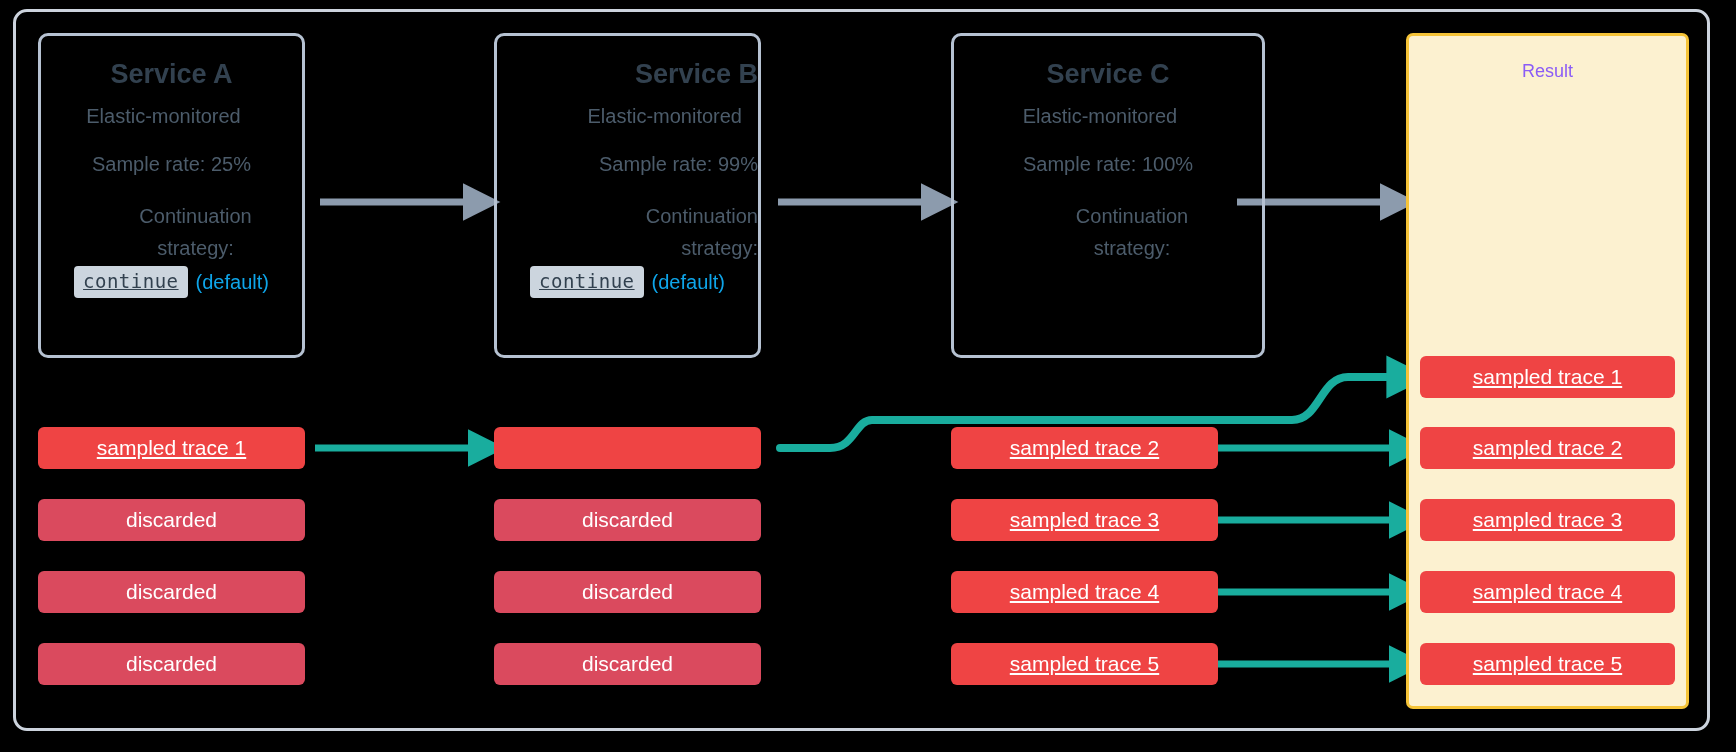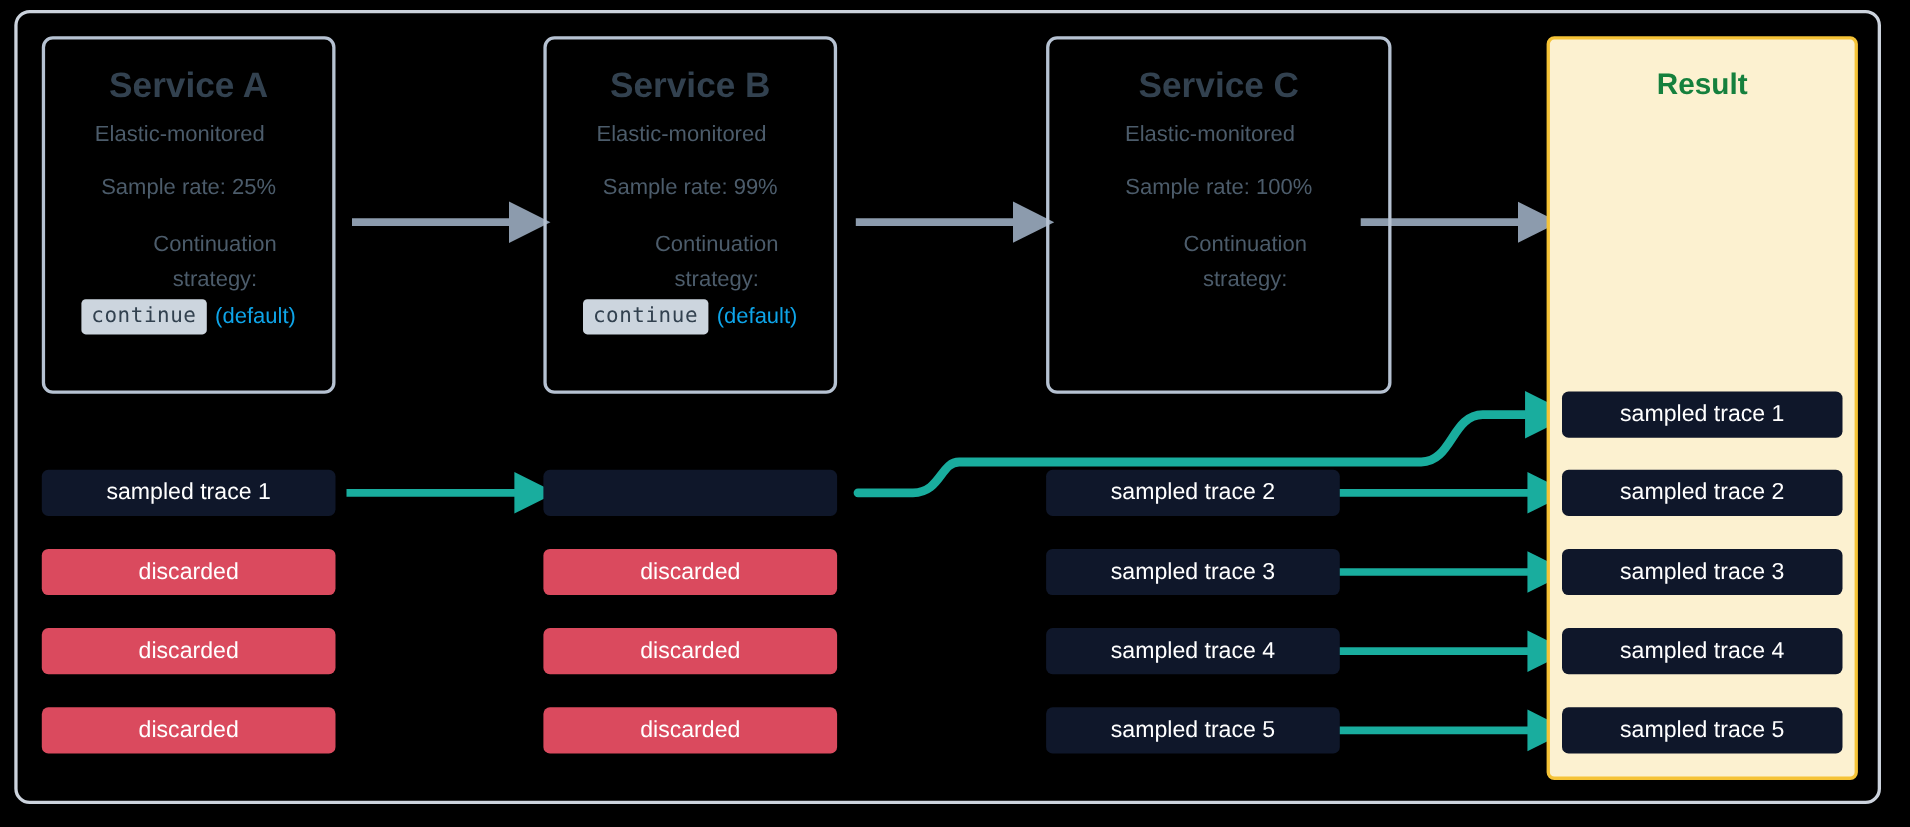--- a/index.html
+++ b/index.html
@@ -38,21 +38,21 @@
   .service-box {
     position: absolute;
     box-sizing: border-box;
     border: 3px solid #b6c2d2;
     border-radius: 10px;
     background: transparent;
     text-align: center;
     padding-top: 22px;
   }
   .service-title {
-    font-size: 32px;
+    font-size: 27px;
     font-weight: bold;
     color: #32414f;
     line-height: 1.2;
     margin: 0 0 14px 0;
   }
   .service-sub {
     font-size: 20px;
     color: #4c5c6b;
     margin: 0 16px 24px 0;
     line-height: 1.2;
@@ -79,56 +79,57 @@
   }
   .code-chip {
     display: inline-block;
     background: #ccd5de;
     color: #32414f;
     font-family: "DejaVu Sans Mono", "Liberation Mono", monospace;
     font-size: 19px;
     padding: 4px 9px 5px 9px;
     border-radius: 4px;
     letter-spacing: 0.5px;
+    text-decoration: underline;
   }
   .default-note {
     font-size: 20px;
     color: #0ea5e9;
   }
 
   
   .result-box {
     position: absolute;
     box-sizing: border-box;
     border: 3px solid #f5c337;
     border-radius: 7px;
     background: #fcf1d0;
     text-align: center;
     padding-top: 25px;
   }
   .result-title {
-    font-size: 27px;
-    font-weight: bold;
-    color: #15803d;
+    font-size: 18px;
+    font-weight: normal;
+    color: #8b5cf6;
     margin: 0;
   }
 
   
   .pill {
     position: absolute;
     box-sizing: border-box;
     border-radius: 6px;
     display: flex;
     align-items: center;
     justify-content: center;
     font-size: 21px;
     color: #ffffff;
     height: 42px;
   }
-  .pill.sampled { background: #0f172a; }
+  .pill.sampled { background: #ef4444; text-decoration: underline; }
   .pill.discarded { background: #da4a5e; justify-content: center; }
 
   
   #arrow-layer {
     position: absolute;
     left: 0; top: 0;
     width: 1736px;
     height: 752px;
     pointer-events: none;
   }
@@ -174,21 +175,21 @@
     <div class="service-sub">Elastic-monitored</div>
     <div class="service-rate">Sample rate: 25%</div>
     <div class="service-strategy-label">Continuation</div>
     <div class="service-strategy-label">strategy:</div>
     <div class="strategy-row">
       <span class="code-chip">continue</span>
       <span class="default-note">(default)</span>
     </div>
   </div>
 
-  <div class="service-box" style="left:494px; top:33px; width:267px; height:325px;">
+  <div class="service-box" style="left:494px; top:33px; width:267px; height:325px;text-align:right;">
     <div class="service-title">Service B</div>
     <div class="service-sub">Elastic-monitored</div>
     <div class="service-rate">Sample rate: 99%</div>
     <div class="service-strategy-label">Continuation</div>
     <div class="service-strategy-label">strategy:</div>
     <div class="strategy-row">
       <span class="code-chip">continue</span>
       <span class="default-note">(default)</span>
     </div>
   </div>

